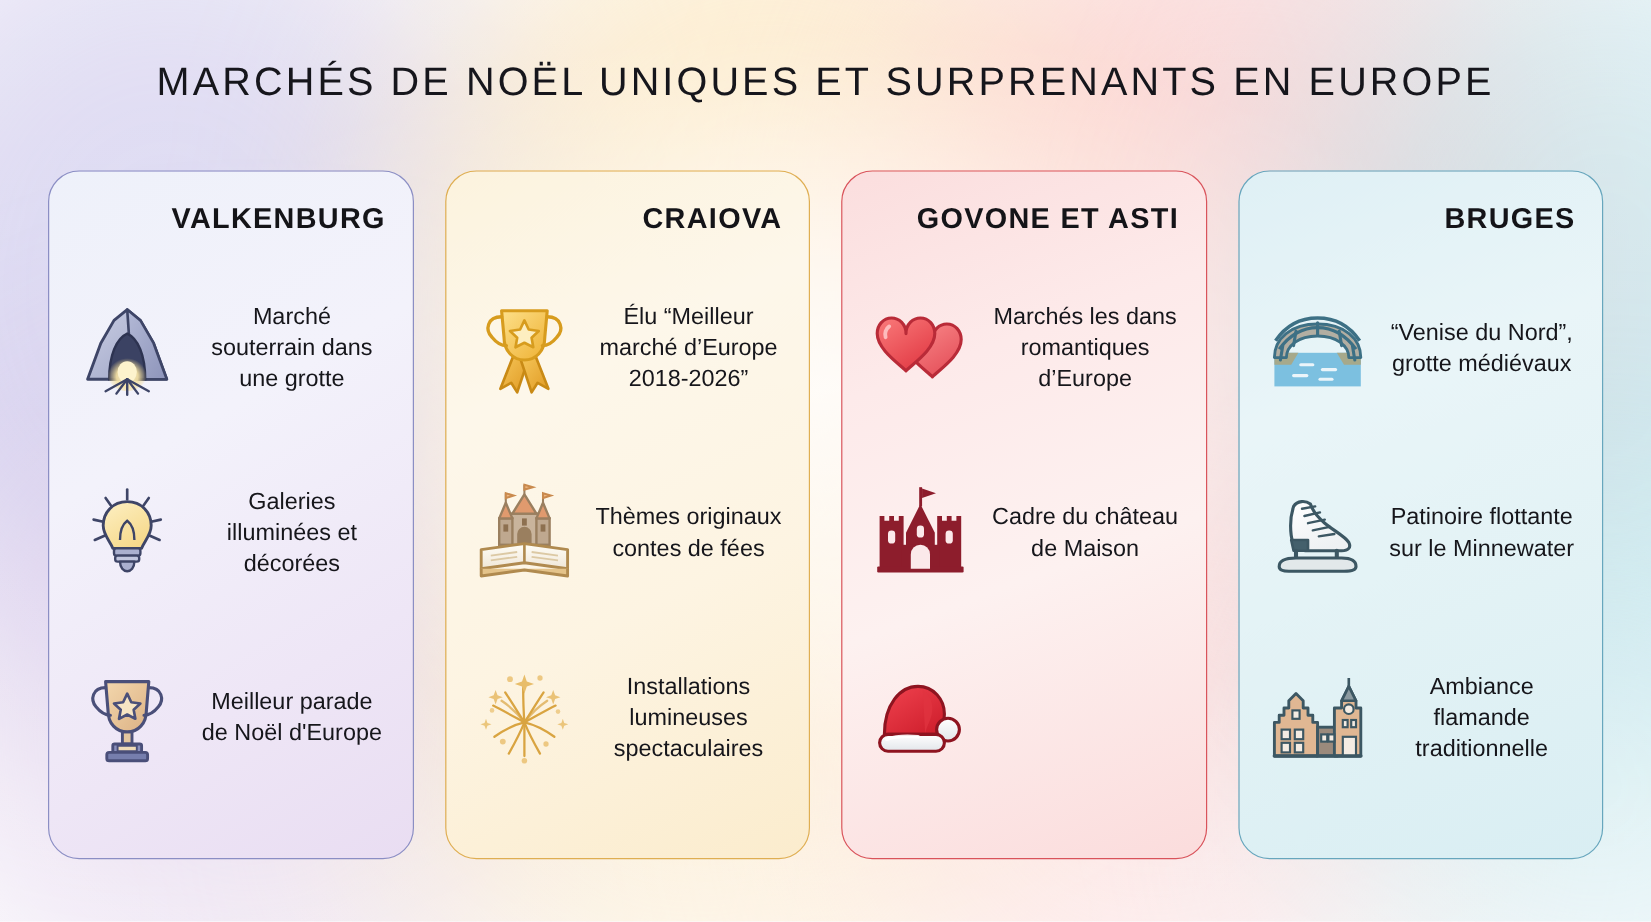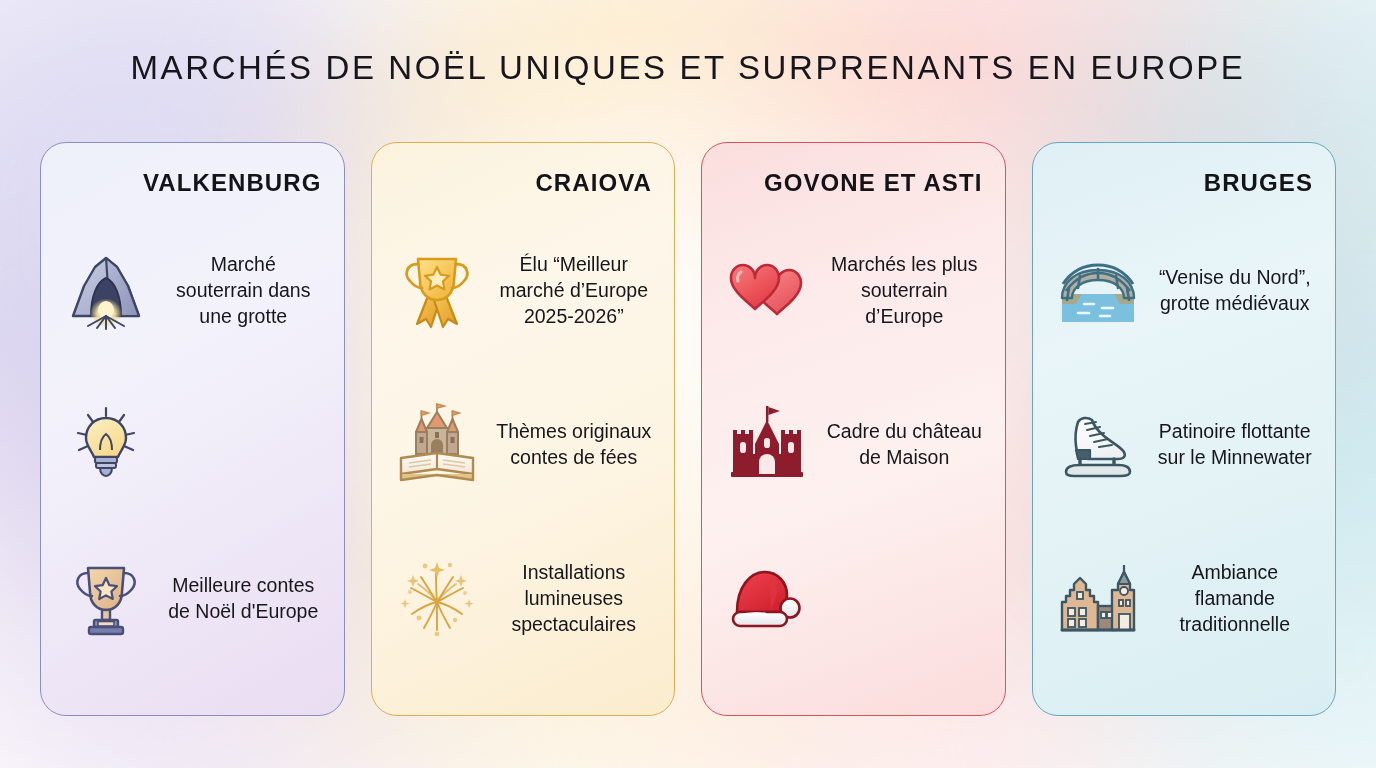--- a/index.html
+++ b/index.html
@@ -252,20 +252,21 @@
                 <line x1="15" y1="48" x2="24" y2="44"></line>
                 <line x1="69" y1="48" x2="60" y2="44"></line>
               </g>
               <path d="M42 16 C30 16 22 25 22 36 C22 44 28 49 30 55 L54 55 C56 49 62 44 62 36 C62 25 54 16 42 16 Z" fill="url(#bulbG)" stroke="#3e4567" stroke-width="2.4" stroke-linejoin="round"></path>
               <path d="M36 48 C36 40 38 35 42 32 C46 35 48 40 48 48" fill="none" stroke="#3e4567" stroke-width="2"></path>
               <rect x="31" y="55" width="22" height="6" rx="2" fill="#aab0cf" stroke="#3e4567" stroke-width="2"></rect>
               <rect x="32" y="61" width="20" height="5" rx="2" fill="#c1c6de" stroke="#3e4567" stroke-width="2"></rect>
               <path d="M36 66 L48 66 C48 71 45 74 42 74 C39 74 36 71 36 66 Z" fill="#aab0cf" stroke="#3e4567" stroke-width="2" stroke-linejoin="round"></path>
             </svg>
           </span>
+          <span class="item-text">Galeries illuminées et décorées</span>
         </div>
 
         <div class="item">
           <span class="item-icon">
             <svg width="84" height="84" viewBox="0 0 84 84">
               <defs>
                 <linearGradient id="trophyG1" x1="0" y1="0" x2="1" y2="1">
                   <stop offset="0%" stop-color="#f3d7ad"></stop>
                     <stop offset="100%" stop-color="#dcb184"></stop>
                 </linearGradient>
@@ -273,21 +274,21 @@
               <path d="M24 12 L60 12 L58 36 C58 47 51 54 42 54 C33 54 26 47 26 36 Z" fill="url(#trophyG1)" stroke="#4a4f79" stroke-width="2.6" stroke-linejoin="round"></path>
               <path d="M24 17 C13 17 11 27 16 33 C20 38 25 40 28 40" fill="none" stroke="#4a4f79" stroke-width="2.6" stroke-linecap="round"></path>
               <path d="M60 17 C71 17 73 27 68 33 C64 38 59 40 56 40" fill="none" stroke="#4a4f79" stroke-width="2.6" stroke-linecap="round"></path>
               <path d="M42 22 L45.4 29.2 L53 30.2 L47.4 35.5 L48.8 43 L42 39.4 L35.2 43 L36.6 35.5 L31 30.2 L38.6 29.2 Z" fill="#f7e5c4" stroke="#4a4f79" stroke-width="2.2" stroke-linejoin="round"></path>
               <rect x="38" y="54" width="8" height="10" fill="#e4c79f" stroke="#4a4f79" stroke-width="2.4"></rect>
               <rect x="30" y="64" width="24" height="7" rx="1.5" fill="#8a90bd" stroke="#4a4f79" stroke-width="2.4"></rect>
               <rect x="25" y="71" width="34" height="7" rx="2" fill="#767ead" stroke="#4a4f79" stroke-width="2.4"></rect>
               <rect x="34" y="65.5" width="16" height="4.5" fill="#f0dcb8" stroke="#4a4f79" stroke-width="1.6"></rect>
             </svg>
           </span>
-          <span class="item-text">Meilleure contes de Noël d'Europe</span>
+          <span class="item-text">Meilleur parade de Noël d'Europe</span>
         </div>
 
       </div>
     </div>
 
     <div class="card card-craiova" style="border-color: rgb(223, 174, 82);">
       <div class="card-title">CRAIOVA</div>
       <div class="card-items">
 
         <div class="item">
@@ -306,21 +307,21 @@
 
               <path d="M33 48 L22 76 L31 71 L36 79 L45 52 Z" fill="url(#goldRib)" stroke="#c98a15" stroke-width="2.2" stroke-linejoin="round"></path>
               <path d="M51 48 L62 76 L53 71 L48 79 L39 52 Z" fill="url(#goldRib)" stroke="#c98a15" stroke-width="2.2" stroke-linejoin="round"></path>
 
               <path d="M23 11 L61 11 L59 33 C59 45 51 52 42 52 C33 52 25 45 25 33 Z" fill="url(#goldCup)" stroke="#d79c1e" stroke-width="2.6" stroke-linejoin="round"></path>
               <path d="M23 16 C11 16 9 27 15 33 C19 38 24 40 27 40" fill="none" stroke="#d79c1e" stroke-width="2.8" stroke-linecap="round"></path>
               <path d="M61 16 C73 16 75 27 69 33 C65 38 60 40 57 40" fill="none" stroke="#d79c1e" stroke-width="2.8" stroke-linecap="round"></path>
               <path d="M42 19 L45.6 26.6 L54 27.8 L48 33.4 L49.4 41.4 L42 37.6 L34.6 41.4 L36 33.4 L30 27.8 L38.4 26.6 Z" fill="#fdeec0" stroke="#d79c1e" stroke-width="2.2" stroke-linejoin="round"></path>
             </svg>
           </span>
-          <span class="item-text">Élu “Meilleur marché d’Europe 2025-2026”</span>
+          <span class="item-text">Élu “Meilleur marché d’Europe 2018-2026”</span>
         </div>
 
         <div class="item">
           <span class="item-icon">
             <svg width="84" height="84" viewBox="0 0 84 84">
               <defs>
                 <linearGradient id="bookPg" x1="0" y1="0" x2="0" y2="1">
                   <stop offset="0%" stop-color="#fffdf6"></stop>
                     <stop offset="100%" stop-color="#f0e7d8"></stop>
                 </linearGradient>
@@ -415,21 +416,21 @@
                 <linearGradient id="heartB" x1="0" y1="0" x2="0.7" y2="1">
                   <stop offset="0%" stop-color="#fb8e8e"></stop>
                     <stop offset="100%" stop-color="#e5505a"></stop>
                 </linearGradient>
               </defs>
               <path d="M52 35 C52 27 58 22 64 22 C71 22 76 28 76 35 C76 48 58 60 52 66 C46 60 28 48 28 35 C28 28 33 22 40 22 C46 22 52 27 52 35 Z" fill="url(#heartB)" stroke="#b92b38" stroke-width="2.6" stroke-linejoin="round"></path>
               <path d="M30 30 C30 22 36 17 42 17 C49 17 54 23 54 30 C54 43 36 55 30 61 C24 55 6 43 6 30 C6 23 11 17 18 17 C24 17 30 22 30 30 Z" fill="url(#heartA)" stroke="#b92b38" stroke-width="2.6" stroke-linejoin="round"></path>
               <path d="M16 24 C13 26 12 30 13 33" fill="none" stroke="#fdbcbc" stroke-width="3.2" stroke-linecap="round"></path>
             </svg>
           </span>
-          <span class="item-text">Marchés les plus souterrain d’Europe</span>
+          <span class="item-text">Marchés les dans romantiques d’Europe</span>
         </div>
 
         <div class="item">
           <span class="item-icon">
             <svg width="84" height="84" viewBox="0 0 84 84">
               <g fill="#8d1d2c">
 
                 <path d="M8 32 L8 28 L12 28 L12 32 L16 32 L16 28 L20 28 L20 32 L24 32 L24 28 L28 28 L28 32 L28 72 L8 72 Z"></path>
 
                 <path d="M56 32 L56 28 L60 28 L60 32 L64 32 L64 28 L68 28 L68 32 L72 32 L72 28 L76 28 L76 32 L76 72 L56 72 Z"></path>

